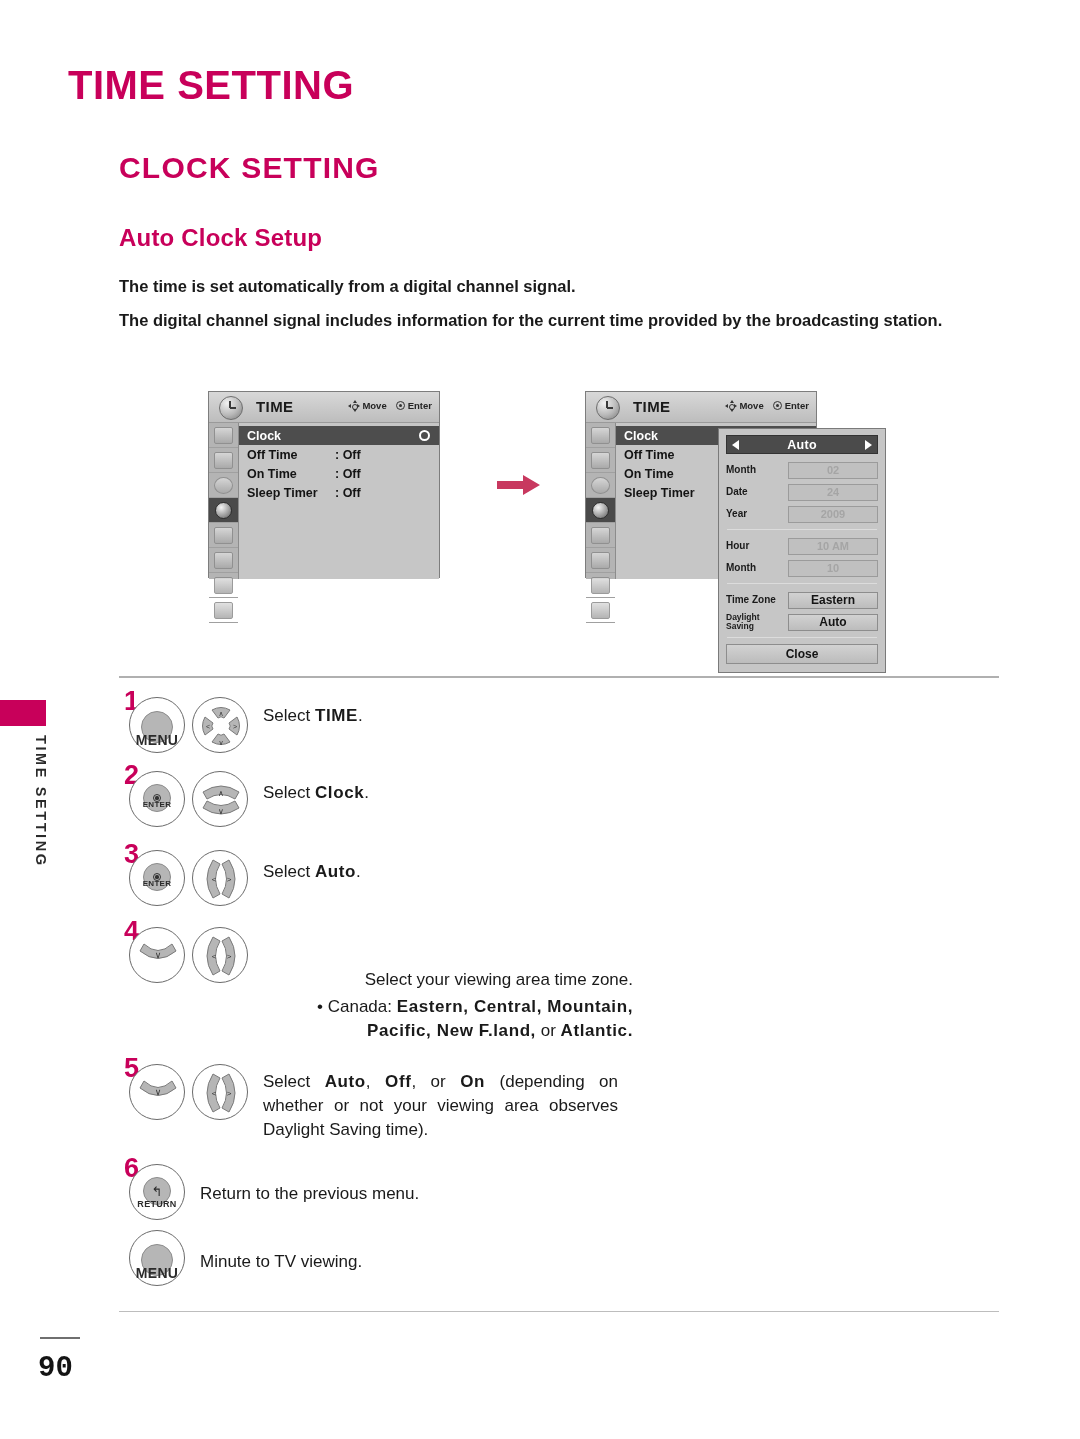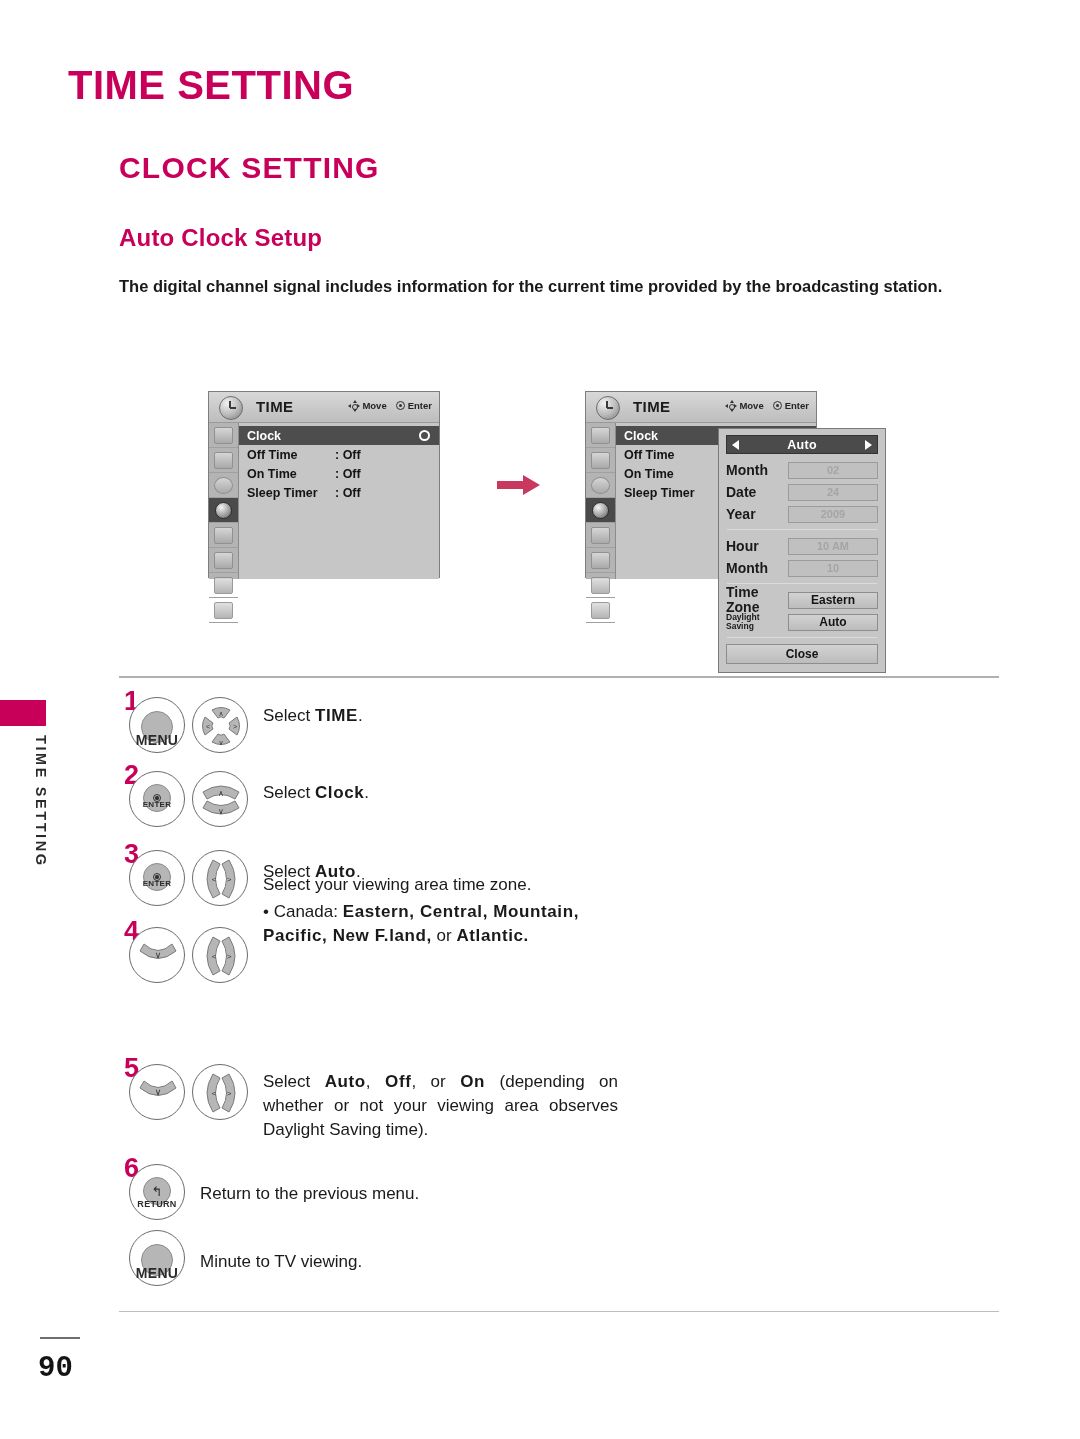--- a/index.html
+++ b/index.html
@@ -157,21 +157,21 @@
     position:relative; box-sizing:border-box; margin-bottom:6px;
   }
   .dlg-top .t {
     font-size:12.5px; font-weight:700; color:#fff; letter-spacing:.3px;
   }
   .dlg-top .ar { position:absolute; width:0; height:0; }
   .dlg-top .ar.lt { left:5px; border-top:5px solid transparent; border-bottom:5px solid transparent; border-right:7px solid #fff; }
   .dlg-top .ar.rt { right:5px; border-top:5px solid transparent; border-bottom:5px solid transparent; border-left:7px solid #fff; }
 
   .drow { display:flex; align-items:center; height:20px; margin-bottom:2px; }
-  .dlbl { width:62px; font-size:14px; font-weight:700; color:#1a1a1a; line-height:1.05; }
+  .dlbl { width:62px; font-size:10px; font-weight:700; color:#1a1a1a; line-height:1.05; }
   .dlbl.two { font-size:8.5px; }
   .dfield {
     flex:1; height:17px; box-sizing:border-box;
     border:1px solid #9b9b9b; background:#c0c0c0;
     display:flex; align-items:center; justify-content:center;
     font-size:11px; font-weight:700; color:#a5a5a5;
   }
   .dfield.on {
     border:1px solid #8d8d8d;
     background:linear-gradient(#d2d2d2,#bcbcbc);
@@ -245,20 +245,21 @@
 <body>
 
 <div class="side-tab"></div>
 <div class="side-vert">TIME SETTING</div>
 
 <div class="h-chapter">TIME SETTING</div>
 <div class="h-section">CLOCK SETTING</div>
 <div class="h-sub">Auto Clock Setup</div>
 
 <div class="intro">
+  <p>The time is set automatically from a digital channel signal.</p>
   <p>The digital channel signal includes information for the current time provided by the broadcasting station.</p>
 </div>
 
 <div class="osd-area">
 
   <div class="osd" style="left:208px; top:391px; width:232px; height:187px;">
     <div class="osd-head">
       <div class="clock-glyph"></div>
       <div class="osd-title">TIME</div>
       <div class="hint-wrap">
@@ -519,21 +520,21 @@
       </svg>
     </div>
     <div class="btn-circle" style="left:192px; top:927px;">
       <svg viewBox="0 0 56 56" style="position:absolute;left:0;top:0;width:56px;height:56px;">
         <path d="M20 9 Q8 28 20 47 L27 43 Q18 28 27 13 Z" fill="#b6b6b6" stroke="#7a7a7a" stroke-width="1"></path>
         <path d="M36 9 Q48 28 36 47 L29 43 Q38 28 29 13 Z" fill="#b6b6b6" stroke="#7a7a7a" stroke-width="1"></path>
         <text x="21" y="31" font-size="8" fill="#333" text-anchor="middle" font-family="Liberation Sans">&lt;</text>
         <text x="36" y="31" font-size="8" fill="#333" text-anchor="middle" font-family="Liberation Sans">&gt;</text>
       </svg>
     </div>
-    <div class="step-text" style="left:263px; top:873px; width:370px;">
+    <div class="step-text" style="left:263px; top:968px; width:370px;text-align:right;">
       <div>Select your viewing area time zone.</div>
       <ul class="bullets">
         <li style="margin-top:3px;">
           <span>• Canada:</span>
           <b>Eastern,  Central,  Mountain, Pacific, New F.land,</b>
           <span>or</span>
           <b>Atlantic.</b>
         </li>
       </ul>
     </div>

